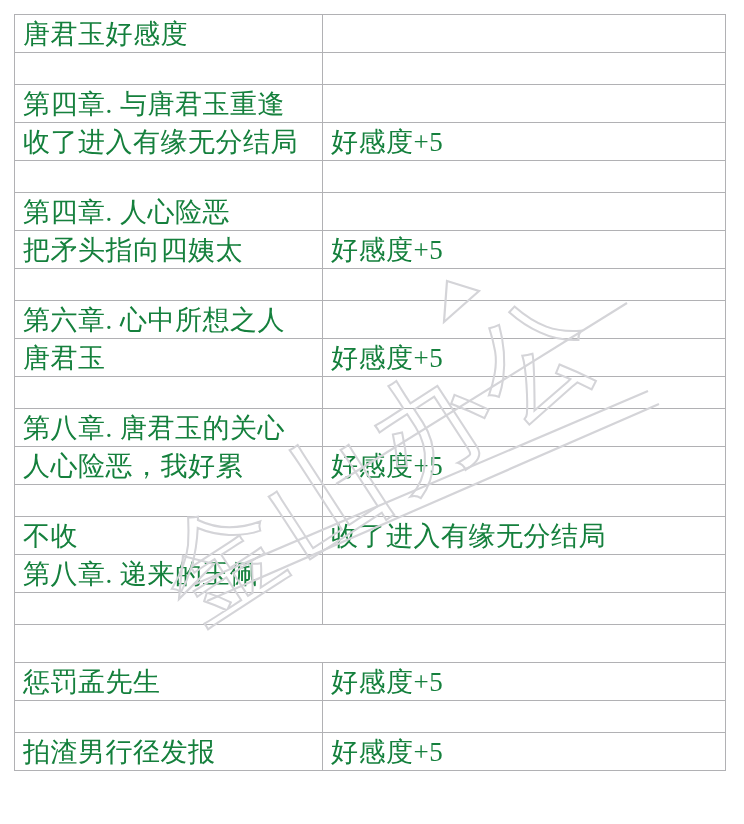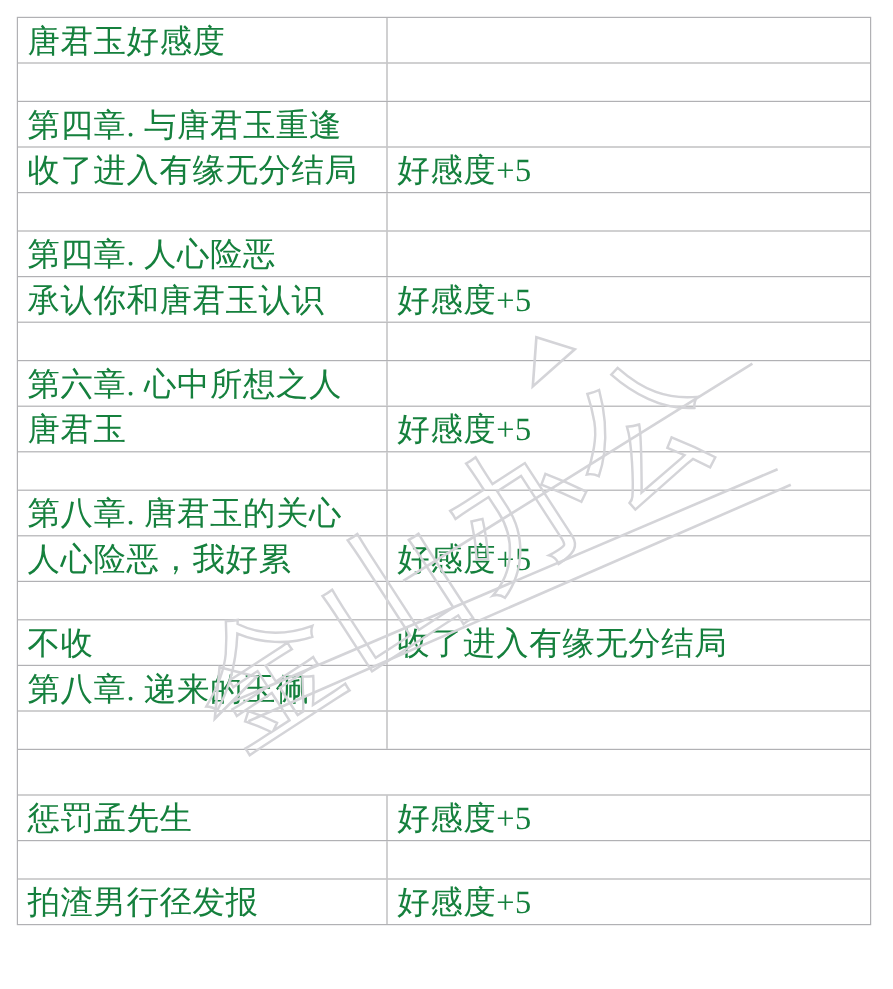--- a/index.html
+++ b/index.html
@@ -86,21 +86,21 @@
       </div>
       <div class="row empty">
         <div class="cell left"></div>
         <div class="cell right"></div>
       </div>
       <div class="row text">
         <div class="cell left">第四章. 人心险恶</div>
         <div class="cell right"></div>
       </div>
       <div class="row text">
-        <div class="cell left">承认你和唐君玉认识</div>
+        <div class="cell left">把矛头指向四姨太</div>
         <div class="cell right">好感度+5</div>
       </div>
       <div class="row empty">
         <div class="cell left"></div>
         <div class="cell right"></div>
       </div>
       <div class="row text">
         <div class="cell left">第六章. 心中所想之人</div>
         <div class="cell right"></div>
       </div>

